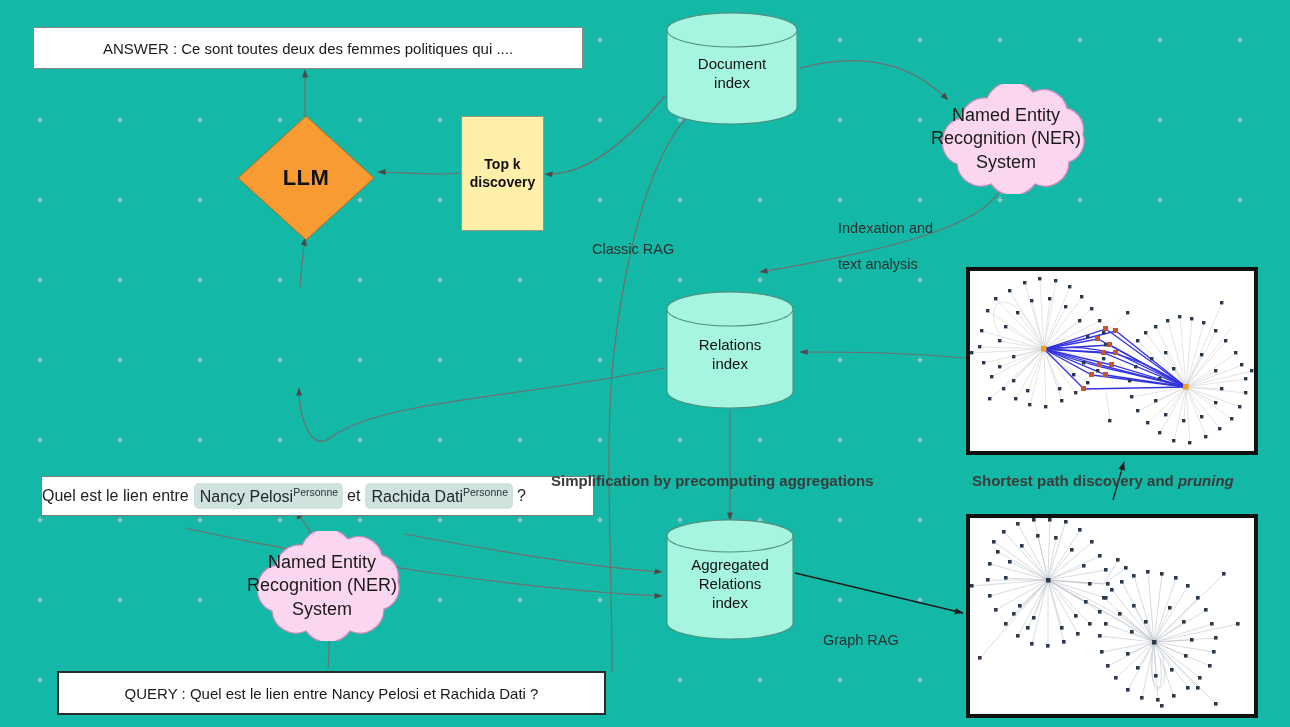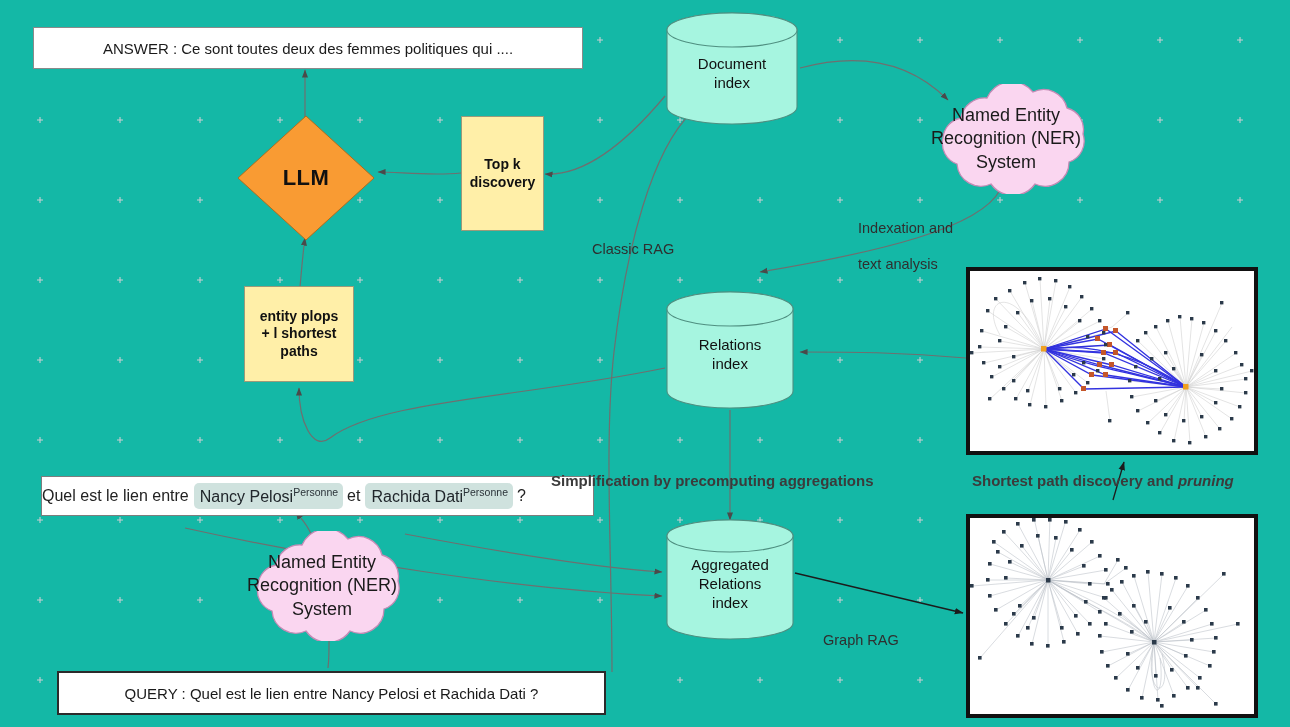--- a/index.html
+++ b/index.html
@@ -218,25 +218,20 @@
       <polygon points="70,2 138,64 70,126 2,64" fill="#f99b33" stroke="#b06c1e" stroke-width="1"></polygon>
     </svg>
     <span class="diamond-label">LLM</span>
   </div>
 
   <div class="node ybox" style="left:461px; top:116px; width:83px; height:115px; flex-direction:column;">
     <span>Top k</span>
     <span>discovery</span>
   </div>
 
-  <div class="node ybox" style="left:244px; top:286px; width:110px; height:96px; flex-direction:column;">
-    <span>entity plops</span>
-    <span>+ l shortest</span>
-    <span>paths</span>
-  </div>
 
   <div class="node cyl" style="left:666px; top:12px; width:132px; height:113px;">
     <svg width="132" height="113" viewBox="0 0 132 113">
       <path d="M1,18 a65,17 0 0 1 130,0 v77 a65,17 0 0 1 -130,0 z" fill="#a6f5e0" stroke="#4f8f80" stroke-width="1.1"></path>
       <ellipse cx="66" cy="18" rx="65" ry="17" fill="#a6f5e0" stroke="#4f8f80" stroke-width="1.1"></ellipse>
     </svg>
     <div class="cyl-label">
       <span>Document</span>
       <span>index</span>
     </div>
@@ -720,21 +715,21 @@
         <rect x="76" y="60" width="4.5" height="4.5"></rect>
           <rect x="182" y="122" width="4.5" height="4.5"></rect>
       </g>
     </svg>
   </div>
 
   <div class="elabel" style="left:592px; top:222px;">
     <span>Classic RAG</span>
   </div>
 
-  <div class="elabel" style="left:858px; top:201px;">
+  <div class="elabel" style="left:838px; top:201px;">
     <div>Indexation and</div>
     <div>text analysis</div>
   </div>
 
   <div class="elabel bold" style="left:551px; top:453px;">
     <span>Simplification by precomputing aggregations</span>
   </div>
 
   <div class="elabel" style="left:823px; top:613px;">
     <span>Graph RAG</span>

